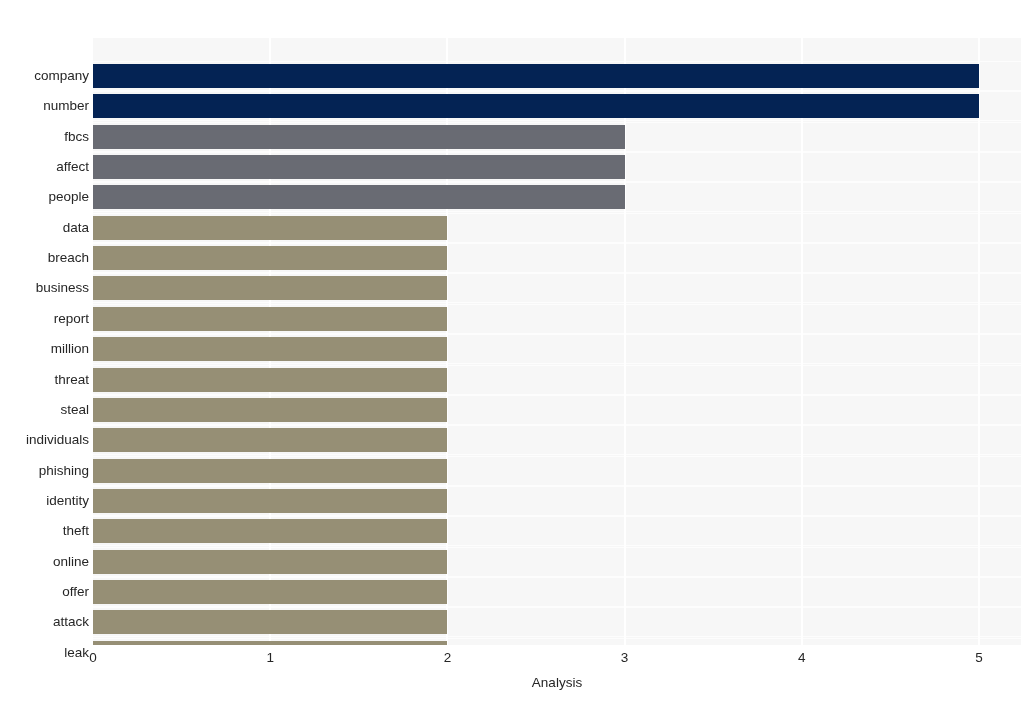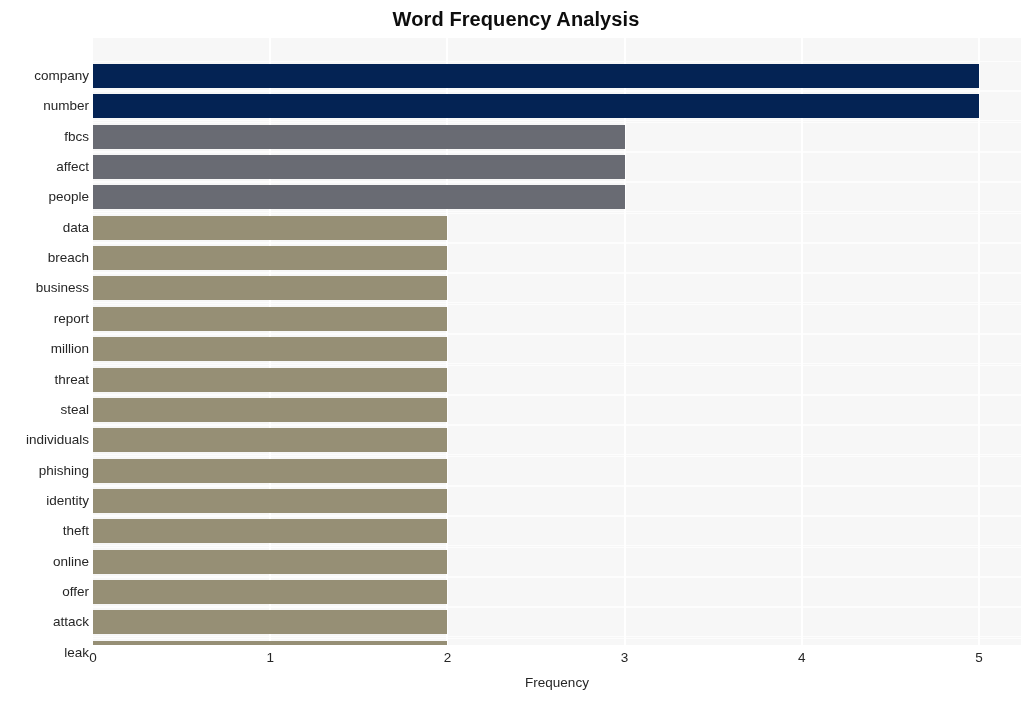--- a/index.html
+++ b/index.html
@@ -103,21 +103,20 @@
     font-size: 13.5px;
     color: #262626;
     line-height: 16px;
   }
 </style>
 </head>
 <body>
 
 <div id="chart-root">
 
-  <div id="chart-title">Word Frequency Analysis</div>
 
   <div id="plot-area">
     <div id="hgrid-layer">
         <div class="hgrid" style="top: 23px;"></div>
         <div class="hgrid" style="top: 52px;"></div>
         <div class="hgrid" style="top: 53px;"></div>
         <div class="hgrid" style="top: 82px;"></div>
         <div class="hgrid" style="top: 84px;"></div>
         <div class="hgrid" style="top: 113px;"></div>
         <div class="hgrid" style="top: 114px;"></div>
@@ -209,15 +208,15 @@
     </div>
   <div id="xticks-layer">
       <div class="xtick" style="left: 93px;">0</div>
       <div class="xtick" style="left: 270.2px;">1</div>
       <div class="xtick" style="left: 447.4px;">2</div>
       <div class="xtick" style="left: 624.6px;">3</div>
       <div class="xtick" style="left: 801.8px;">4</div>
       <div class="xtick" style="left: 979px;">5</div>
     </div>
 
-  <div id="xaxis-title">Frequency</div>
+  <div id="xaxis-title">Analysis</div>
 
 </div>
 
 </body></html>

